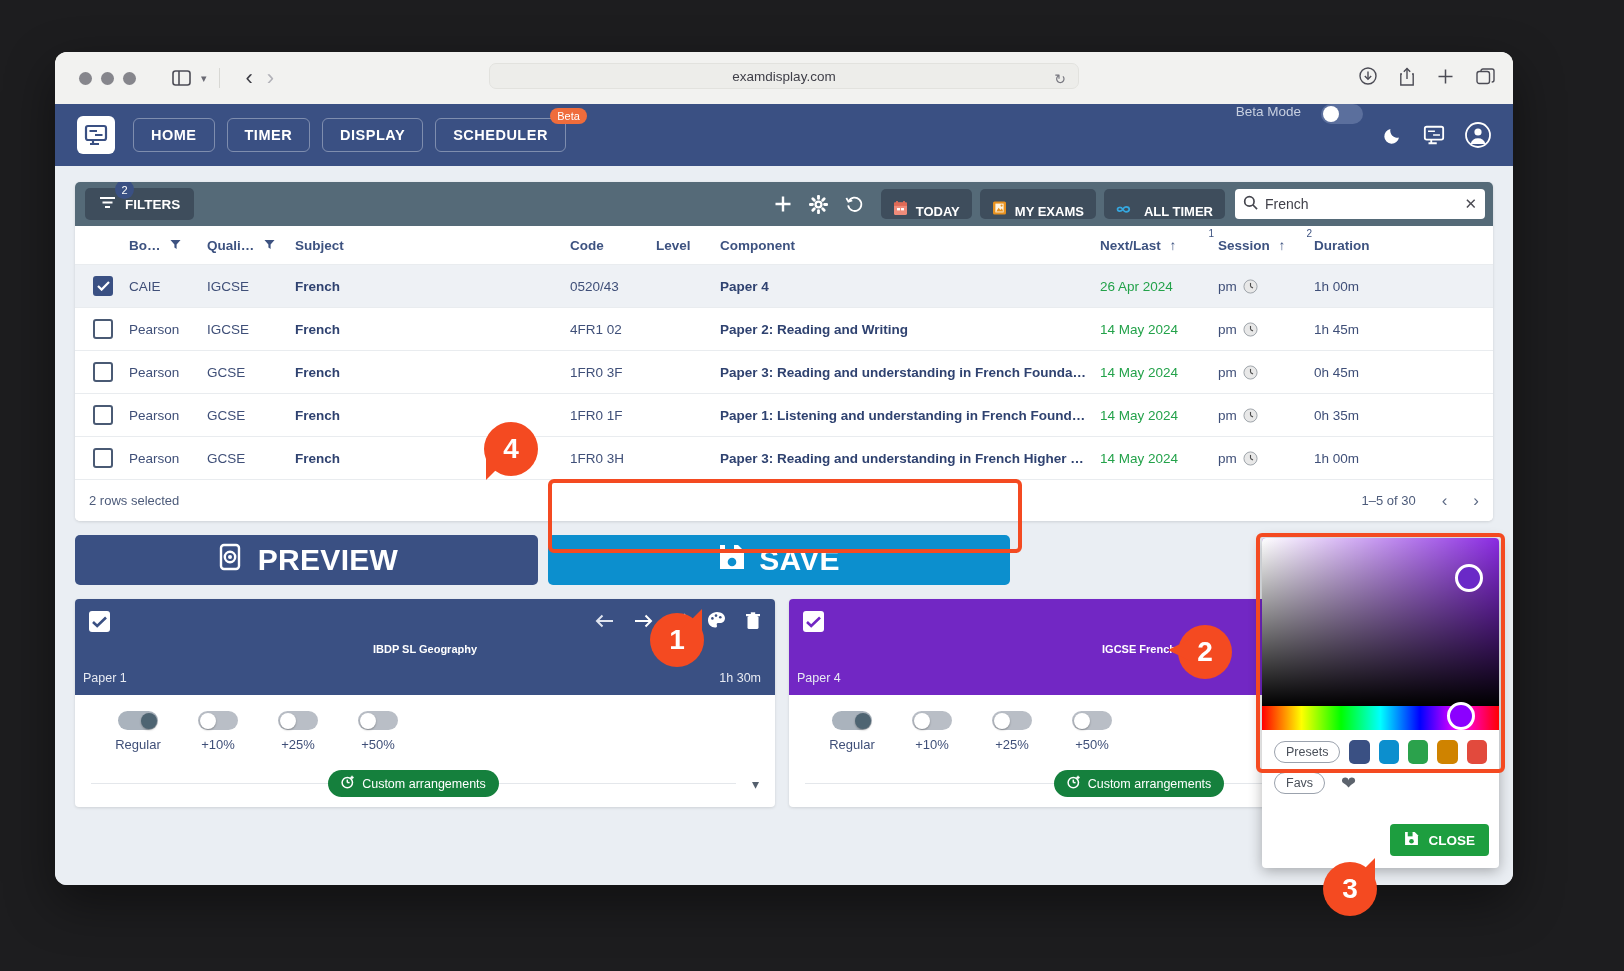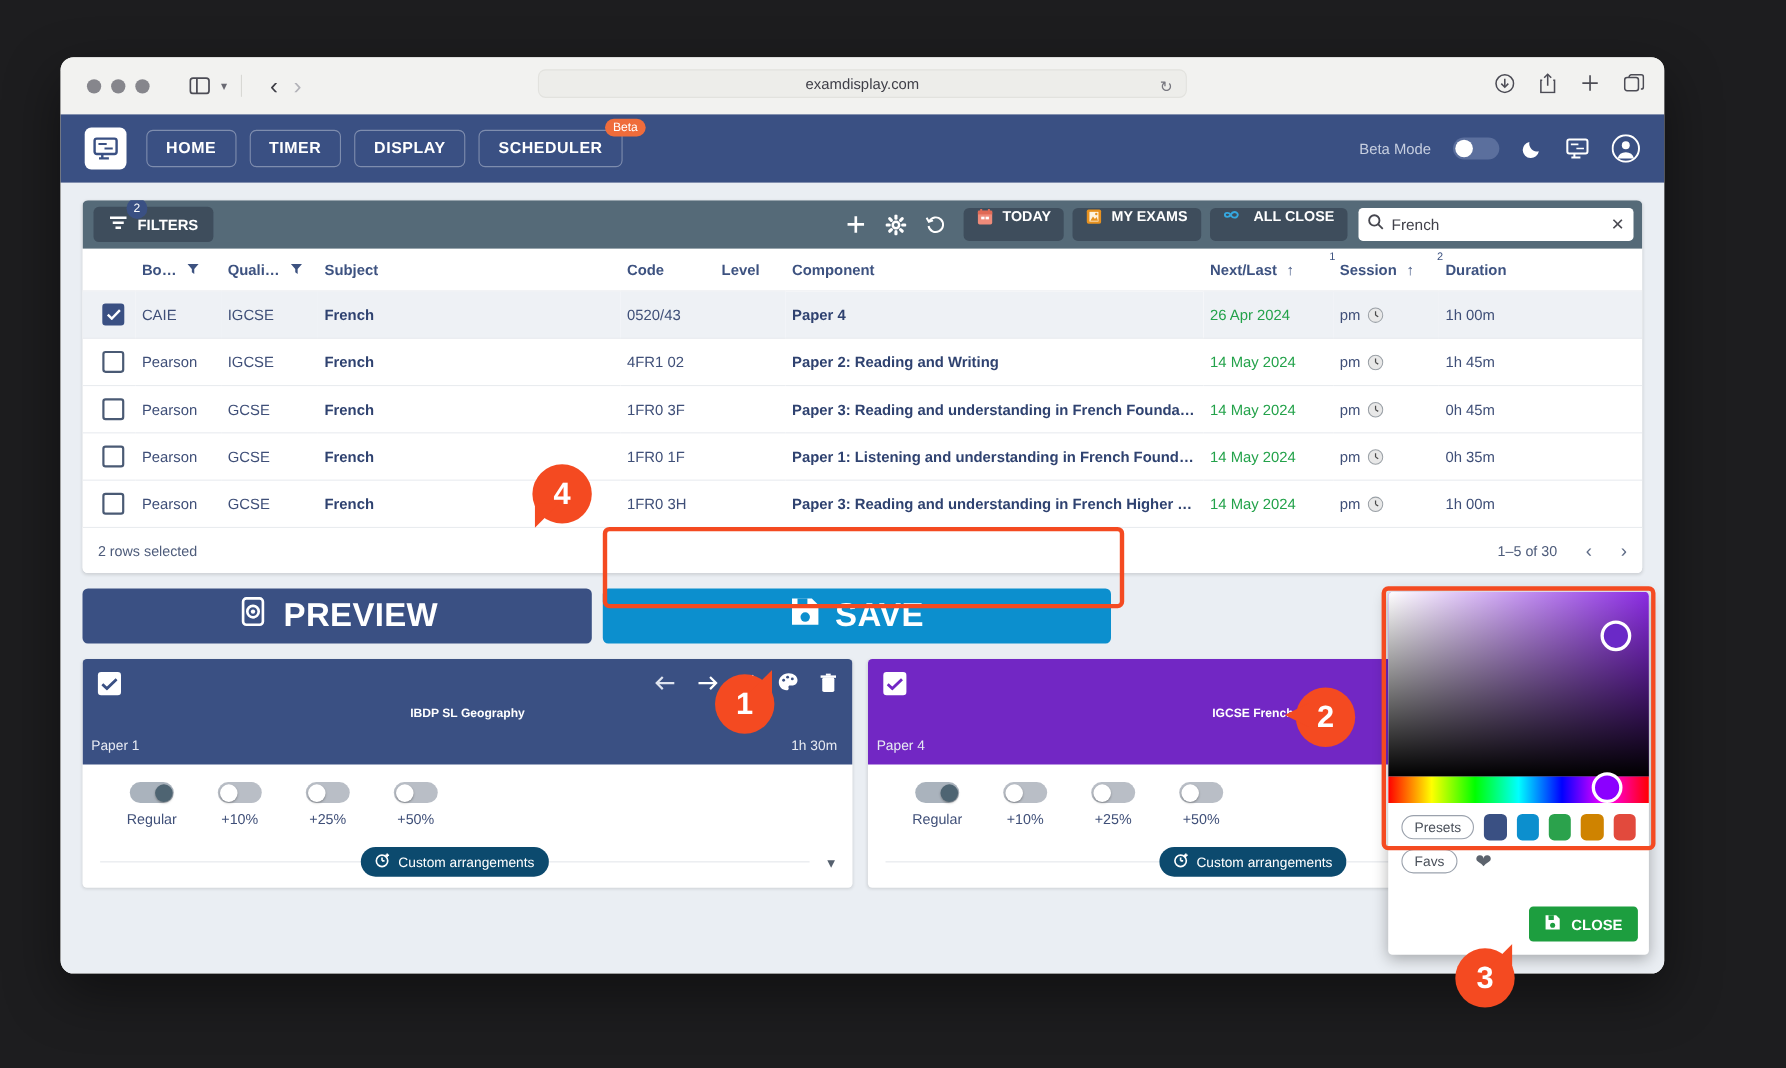--- a/index.html
+++ b/index.html
@@ -49,21 +49,21 @@
     border:1px solid rgba(255,255,255,.35); border-radius:6px; height:34px;
     display:flex; align-items:center; padding:0 17px; margin-right:12px;
     color:#fff; font-size:14.5px; font-weight:bold; letter-spacing:.5px;
     position:relative; background:transparent;
   }
   .beta-badge {
     position:absolute; right:-22px; top:-11px; background:#ef6c3b; color:#fff;
     font-size:11px; font-weight:normal; padding:2px 7px; border-radius:10px;
     letter-spacing:0;
   }
-  .nav-right { position:absolute; right:22px; top:0; height:62px; display:flex; align-items:center; gap:20px; }
+  .nav-right { position:absolute; right:22px; top:0; height:62px; display:flex; gap:20px; }
   .beta-label { color:#c7cfe0; font-size:13.5px; }
   .toggle-pill {
     width:42px; height:20px; background:#5b6f9d; border-radius:11px; position:relative;
   }
   .toggle-pill i { position:absolute; left:2px; top:2px; width:16px; height:16px; border-radius:50%; background:#fff; }
   .nav-icn { color:#fff; display:flex; align-items:center; }
 
   
   .content { background:#eaeef3; height:719px; padding:16px 20px; }
 
@@ -76,21 +76,21 @@
     background:#3e4d5c; border-radius:5px; height:32px; display:flex; align-items:center;
     gap:9px; padding:0 14px; color:#fff; font-size:13.5px; font-weight:bold; position:relative;
   }
   .filters-count {
     position:absolute; left:30px; top:-8px; background:#3a5083; color:#fff; border-radius:50%;
     width:19px; height:19px; font-size:11px; display:flex; align-items:center; justify-content:center; font-weight:normal;
   }
   .tbar-right { position:absolute; right:8px; top:0; height:44px; display:flex; align-items:center; gap:0; }
   .tbar-icnbtn { color:#fff; width:36px; display:flex; align-items:center; justify-content:center; }
   .chipbtn {
-    background:#3e4d5c; border-radius:5px; height:30px; display:flex; align-items:flex-start;
+    background:#3e4d5c; border-radius:5px; height:30px; display:flex; align-items:flex-end;
     gap:8px; padding:0 12px; color:#fff; font-size:13px; font-weight:bold; margin-left:8px;
   }
   .searchbox {
     width:250px; height:30px; background:#fff; border-radius:4px; display:flex; align-items:center;
     padding:0 8px; gap:7px; margin-left:10px;
   }
   .searchbox input { border:0; outline:0; font-size:14px; color:#41414a; width:185px; font-family:inherit; background:transparent;}
   .searchbox .x { color:#4b4b53; font-size:15px; margin-left:auto; }
 
   
@@ -146,21 +146,21 @@
   .toggles { display:flex; gap:22px; padding-left:34px; }
   .tg { width:58px; text-align:center; }
   .tg .sw { width:40px; height:19px; border-radius:10px; background:#b9bec6; position:relative; margin:0 auto; }
   .tg .sw i { position:absolute; top:1.5px; left:1.5px; width:16px; height:16px; border-radius:50%; background:#fff; box-shadow:0 1px 2px rgba(0,0,0,.3); }
   .tg.on .sw { background:#aab3bd; }
   .tg.on .sw i { left:auto; right:1.5px; background:#4e6472; }
   .tg span { display:block; margin-top:7px; font-size:13px; color:#3f4f78; }
   .custrow { margin-top:18px; display:flex; align-items:center; padding:0 16px; position:relative; }
   .hr { flex:1; height:1px; background:#e4e7eb; }
   .custpill {
-    background:#0c4a6e; color:#fff; font-size:12.5px; border-radius:14px; padding:5px 13px;
+    background:#15803d; color:#fff; font-size:12.5px; border-radius:14px; padding:5px 13px;
     display:flex; align-items:center; gap:7px; white-space:nowrap;justify-content:center;
   }
   .card-chev { margin-left:16px; color:#55606e; font-size:14px; }
 
   
   .picker {
     position:absolute; left:1262px; top:538px; width:237px; height:330px; background:#fff;
     border-radius:4px; overflow:hidden; box-shadow:0 3px 14px rgba(0,0,0,.3);
   }
   .sat { height:168px; position:relative;
@@ -378,21 +378,21 @@
             </span>
             <span>MY EXAMS</span>
           </div>
 
           <div class="chipbtn">
             <span>
               <svg width="20" height="13" viewBox="0 0 22 13">
                     <path d="M7.3 6.5c-1.6 2.6-5.6 2.3-5.6-0.2s4-2.8 5.6-.2c1.6 2.6 2 3 3.7 3 2.4 0 3.6-1.6 3.6-2.8S13.4 3.5 11 3.5c-1.7 0-2.1.4-3.7 3z" fill="none" stroke="#35a8e0" stroke-width="1.9"></path>
                   </svg>
             </span>
-            <span>ALL CLOSE</span>
+            <span>ALL TIMER</span>
           </div>
 
           <div class="searchbox">
             <span>
               <svg width="15" height="15" viewBox="0 0 16 16">
                     <circle cx="6.8" cy="6.8" r="5" fill="none" stroke="#45464e" stroke-width="1.8"></circle>
                     <line x1="10.4" y1="10.4" x2="15" y2="15" stroke="#45464e" stroke-width="1.8"></line>
                   </svg>
             </span>
             <input value="French" placeholder="Search" style="">

